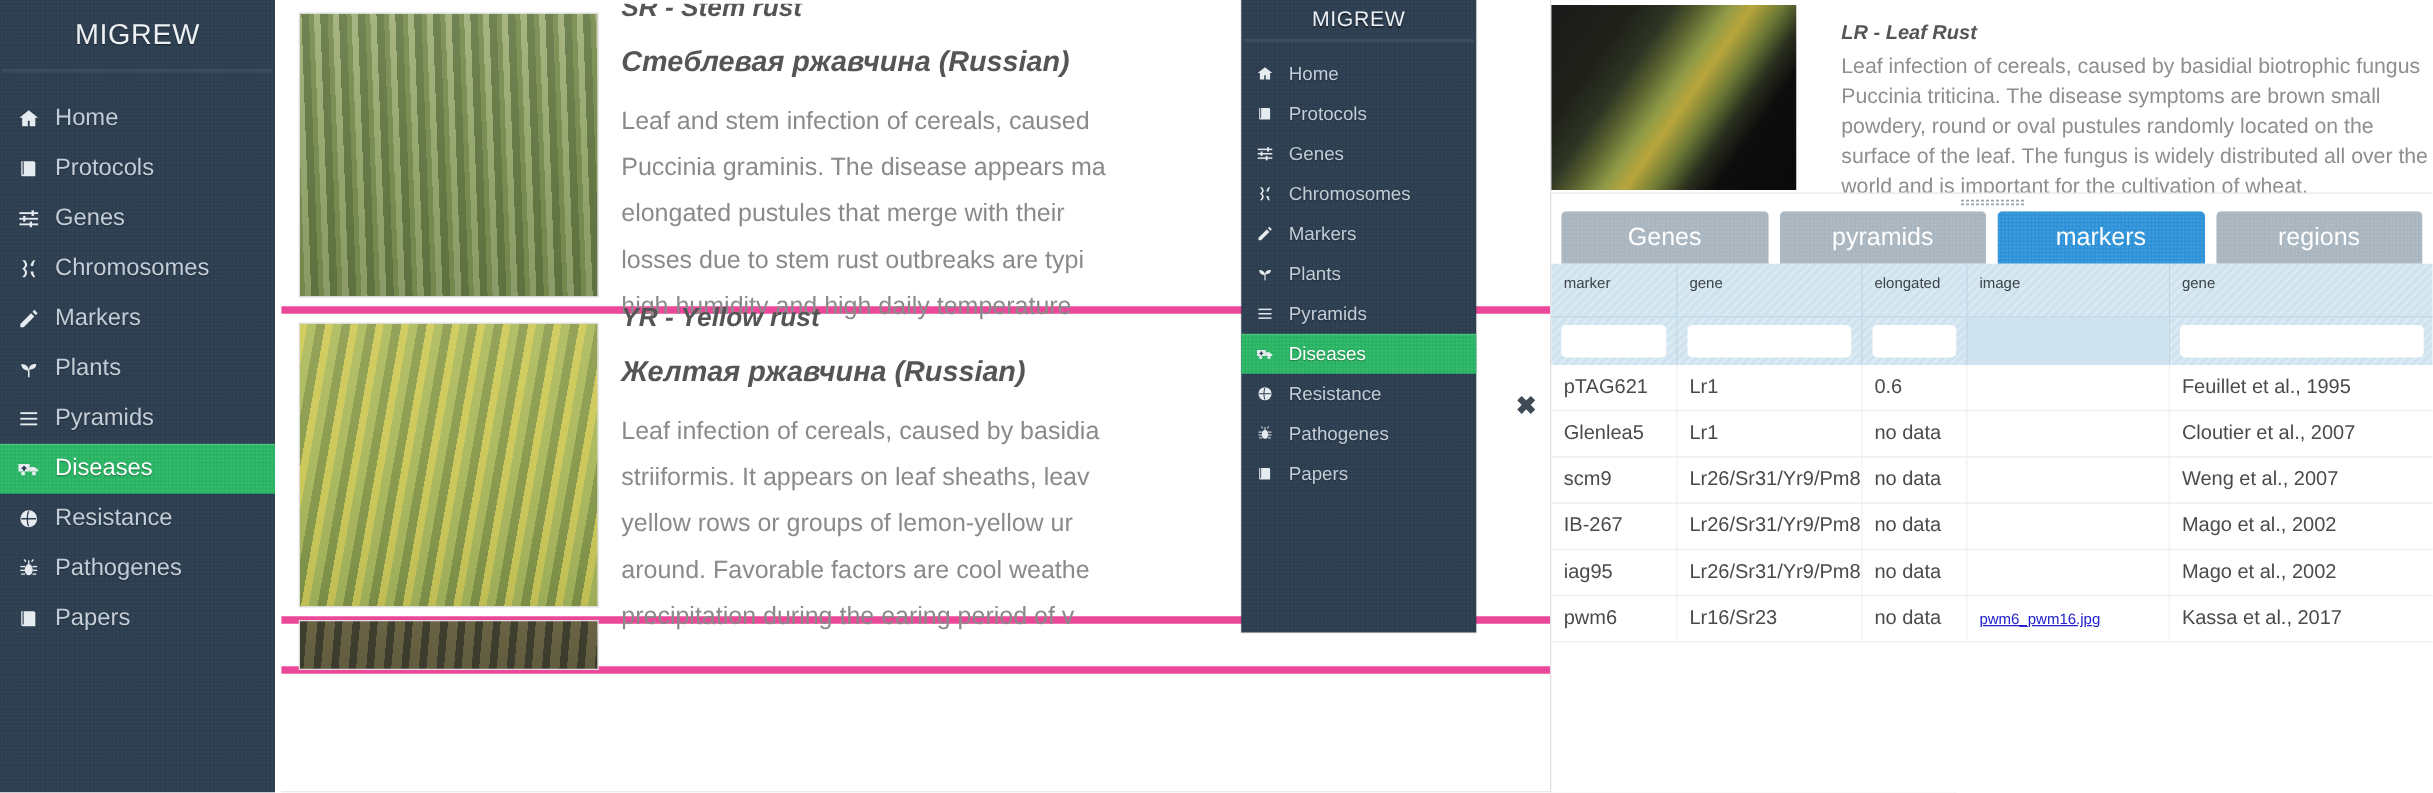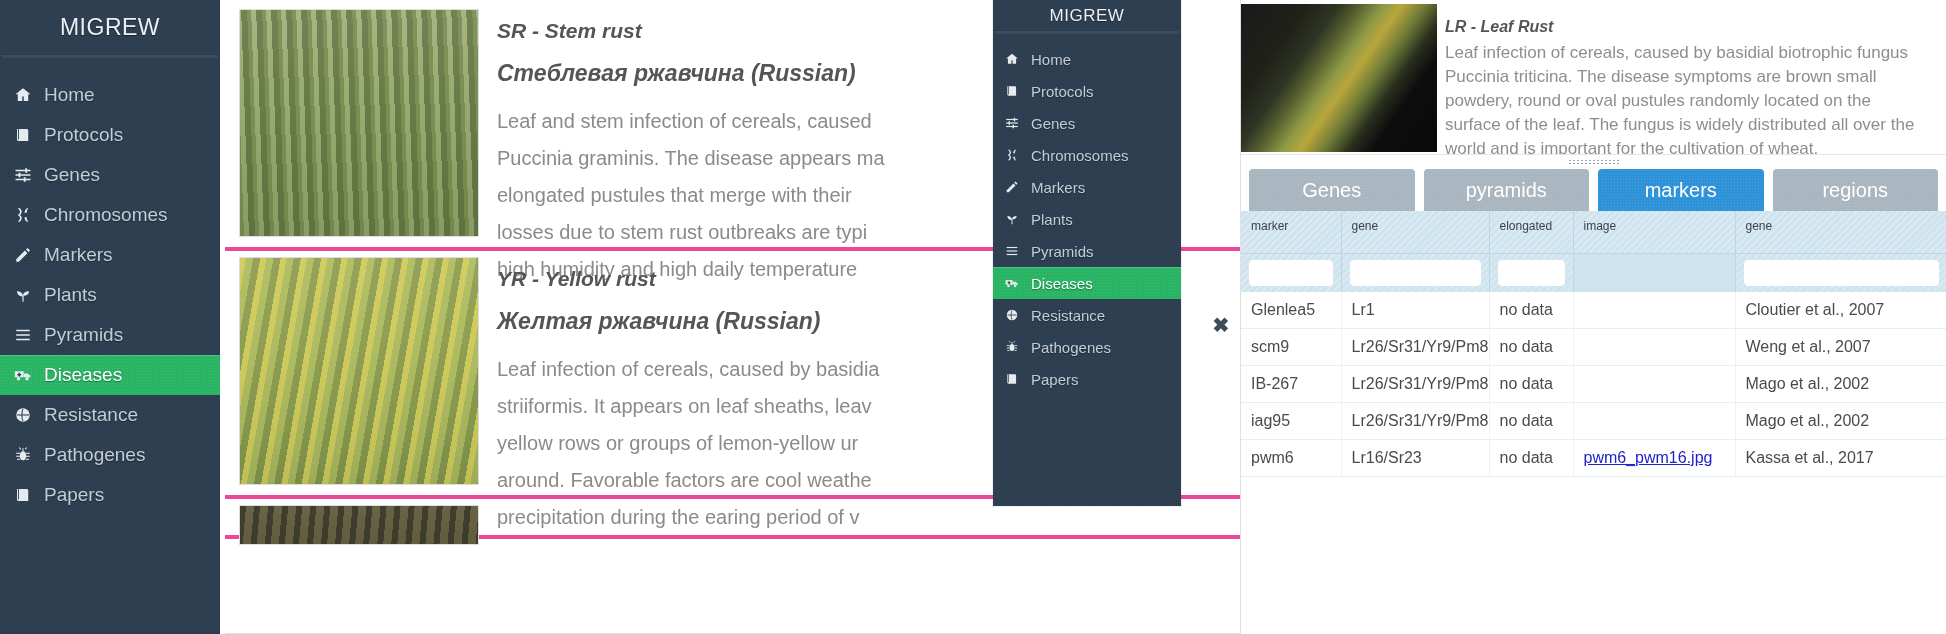--- a/index.html
+++ b/index.html
@@ -47,22 +47,23 @@
   .content{
     position:absolute; top:0; left:220px; width:1726px; height:634px;
     background:#ffffff;
   }
   .cards{
     position:absolute; top:3px; left:5px; width:1340px; height:631px;
     background:#fff; border:1px solid #e3e3e3; border-top:none; border-left:none;
     overflow:hidden;
   }
   .card{
-    display:flex; border-bottom:4px solid #ec4899; padding:6px 0 6px 14px;
+    display:flex; border-bottom:6px solid #ec4899; padding:6px 0 6px 14px;
     height:248px;
+    align-items:center;
   }
   .card-img{
     width:240px; min-width:240px; height:228px; background-size:cover; background-position:center;
     border:1px solid #ddd;
   }
   .card-body{ padding-left:18px; padding-top:10px; }
   .card-title{
     font-size:21px; font-weight:bold; font-style:italic; color:#555; margin-bottom:17px;
     white-space:nowrap;
   }
@@ -115,20 +116,21 @@
   }
 
   
   .right-panel{
     position:absolute; top:0; left:1240px; width:706px; height:634px;
     background:#ffffff; z-index:15; border-left:1px solid #e0e0e0;
   }
   .lr-card{
     display:flex; padding:4px 0 0 0; height:155px; border-bottom:1px solid #e6e6e6;
     overflow:hidden;
+    gap:28px;
   }
   .lr-img{
     width:196px; min-width:196px; height:148px; background-size:cover; background-position:center;
     background-image:
       linear-gradient(125deg,#1a1a1a 0%, #1f2119 22%, #2f3524 33%, #57602f 40%, #8f9a46 48%, #b9a63c 54%, #6d7a36 62%, #2a2f1e 70%, #0d0d0d 78%, #0a0a0a 100%),
       repeating-linear-gradient(45deg, rgba(255,255,255,.05) 0 2px, rgba(0,0,0,.05) 2px 5px);
   }
   .lr-body{ padding:14px 0 0 8px; }
   .lr-title{ font-size:16px; font-weight:bold; font-style:italic; color:#555; margin-bottom:5px; }
   .lr-text{ font-size:17px; color:#8e8e8e; line-height:24px; width:700px; white-space:pre-wrap; }
@@ -171,21 +173,21 @@
   tr.filter-row input{
     width:100%; height:26px; border:1px solid #ffffff; border-radius:4px;
     background:#ffffff; outline:none; font-size:14px; padding:0 5px;
     font-family:"Liberation Sans", sans-serif;
   }
   tr.filter-row td.nofilter{ background:#cfe3ef; }
   table.grid td.cell{
     padding:9px 10px; border-bottom:1px solid #e9eef1; border-right:1px solid #eef2f4;
     height:34px; overflow:hidden; white-space:nowrap;
   }
-  .img-link{ color:#2020cc; text-decoration:underline; cursor:pointer; font-size:16px; }
+  .img-link{ color:#2020cc; text-decoration:underline; cursor:pointer; font-size:12px; }
   .col-marker{ width:100px; }
   .col-gene{ width:148px; }
   .col-distance{ width:84px; }
   .col-image{ width:162px; }
   .col-paper{ width:212px; }
 </style>
 </head>
 <body>
 
 <div id="root">
@@ -523,20 +525,27 @@
           <td>
             <input type="text" value="" style="">
           </td>
           <td class="nofilter"></td>
           <td>
             <input type="text" value="" style="">
           </td>
         </tr>
       </thead>
       <tbody id="table-body">
+          <tr>
+            <td class="cell">pTAG621</td>
+            <td class="cell">Lr1</td>
+            <td class="cell">0.6</td>
+            <td class="cell"></td>
+            <td class="cell">Feuillet et al., 1995</td>
+          </tr>
           <tr>
             <td class="cell">Glenlea5</td>
             <td class="cell">Lr1</td>
             <td class="cell">no data</td>
             <td class="cell"></td>
             <td class="cell">Cloutier et al., 2007</td>
           </tr>
           <tr>
             <td class="cell">scm9</td>
             <td class="cell">Lr26/Sr31/Yr9/Pm8</td>

